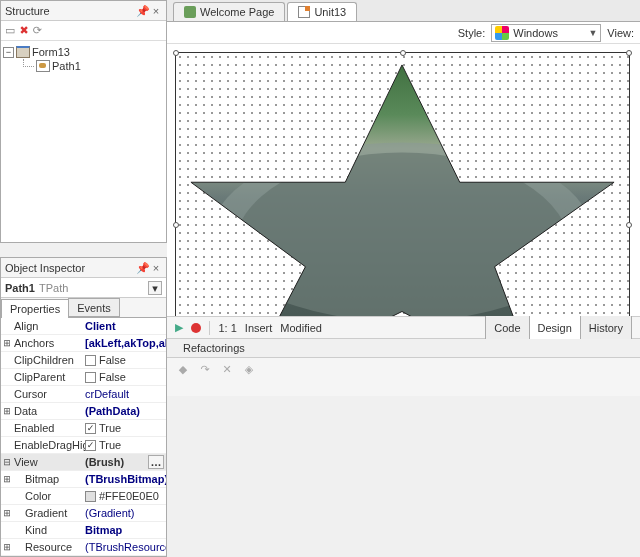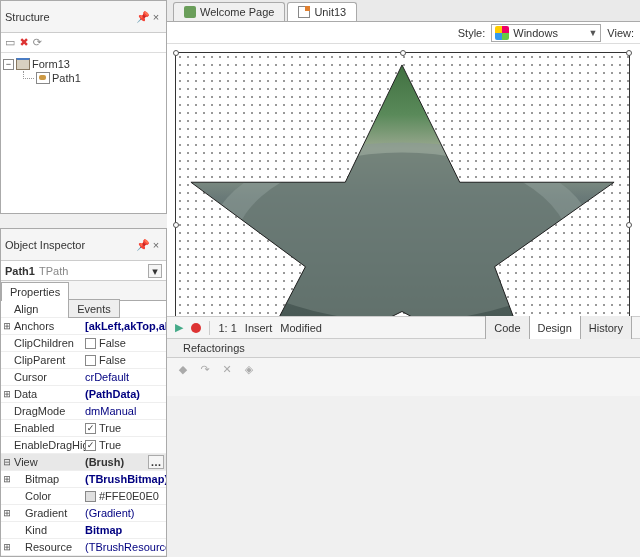--- a/index.html
+++ b/index.html
@@ -1,39 +1,39 @@
 <!DOCTYPE html>
 <html><head>
 <meta charset="utf-8">
 <style>
 *{box-sizing:border-box;margin:0;padding:0;font-family:Tahoma,Arial,sans-serif;font-size:11px;color:#333}
 body{background:#f0f0f0;width:640px;height:557px;overflow:hidden;position:relative}
 .left-col{position:absolute;left:0;top:0;width:167px;height:557px;display:flex;flex-direction:column}
-.panel-hdr{background:#f5f5f5;border-bottom:1px solid #ccc;height:32px;display:flex;align-items:center;padding:0 4px;justify-content:space-between}
+.panel-hdr{background:#f5f5f5;border-bottom:1px solid #ccc;height:20px;display:flex;align-items:center;padding:0 4px;justify-content:space-between}
 .panel-hdr span{font-weight:normal}
 .hdr-icons{display:flex;gap:2px}
 .pin{width:12px;height:12px;display:inline-block;text-align:center;line-height:12px;color:#666;cursor:pointer}
 .structure{height:275px;border:1px solid #aaa;background:#fff;display:flex;flex-direction:column}
 .tool-row{height:20px;border-bottom:1px solid #ddd;display:flex;align-items:center;padding:0 4px;gap:4px}
 .tree{flex:1;padding:4px 2px;overflow:auto}
 .tree-node{display:flex;align-items:center;gap:2px;padding:1px 0}
 .tree-indent{display:inline-block}
 .tree-box{width:11px;height:11px;border:1px solid #888;display:inline-flex;align-items:center;justify-content:center;font-size:9px;line-height:9px;cursor:pointer;background:#fff}
 .tree-icon{width:14px;height:12px;display:inline-block}
 .form-ic{background:#d8d0c0;border:1px solid #887860;border-top:2px solid #4a7cc4}
 .path-ic{background:#fff;border:1px solid #888;position:relative}
 .path-ic::after{content:"";position:absolute;left:2px;top:2px;width:7px;height:5px;background:#c94;border-radius:2px}
 .obj-insp{flex:1;border:1px solid #aaa;background:#fff;display:flex;flex-direction:column;margin-top:14px}
 .sel-row{height:20px;border-bottom:1px solid #ccc;display:flex;align-items:center;padding:0 4px}
 .sel-row b{font-weight:bold;margin-right:4px}
 .sel-row .typ{color:#888}
 .sel-dd{margin-left:auto;width:14px;height:14px;border:1px solid #aaa;background:#f5f5f5;text-align:center;line-height:12px;cursor:pointer}
 .tab-row{height:20px;display:flex;border-bottom:1px solid #aaa;background:#f5f5f5}
 .tab{padding:3px 8px;border:1px solid #aaa;border-bottom:none;background:#fff;margin-right:-1px;cursor:pointer;position:relative;top:1px}
-.tab.inactive{background:#eee;top:18px;border-bottom:1px solid #aaa}
+.tab.inactive{background:#eee;top:0;border-bottom:1px solid #aaa}
 .prop-grid{flex:1;overflow:auto}
 .prow{display:flex;height:17px;align-items:center;border-bottom:1px solid #eee}
 .prow.sel{background:#e8e8e8}
 .pexp{width:12px;text-align:center;font-size:9px;color:#555;cursor:pointer}
 .pname{flex:0 0 72px;padding-left:1px;overflow:hidden;white-space:nowrap}
 .pval{flex:1;color:#000080;font-weight:bold;display:flex;align-items:center;gap:3px;overflow:hidden;white-space:nowrap}
 .pval.plain{font-weight:normal;color:#000080}
 .chk{width:11px;height:11px;border:1px solid #888;background:#fff;display:inline-flex;align-items:center;justify-content:center;font-size:9px;color:#333}
 .swatch{width:11px;height:11px;border:1px solid #888;display:inline-block}
 .ellip{width:16px;height:14px;border:1px solid #aaa;background:#f5f5f5;text-align:center;line-height:12px;margin-left:auto;margin-right:2px;cursor:pointer}
@@ -149,25 +149,20 @@
           <span class="pname">Cursor</span>
           <span class="pval plain">crDefault</span>
         </div>
       <div class="prow">
           <span class="pexp">⊞</span>
           <span class="pname">Data</span>
           <span class="pval">(PathData)</span>
         </div>
       <div class="prow">
           <span class="pexp"></span>
-          <span class="pname">DragMode</span>
-          <span class="pval plain">dmManual</span>
-        </div>
-      <div class="prow">
-          <span class="pexp"></span>
           <span class="pname">Enabled</span>
           <span class="pval plain">
             <span class="chk">✓</span>
             <span>True</span>
           </span>
         </div>
       <div class="prow">
           <span class="pexp"></span>
           <span class="pname">EnableDragHigh</span>
           <span class="pval plain">

